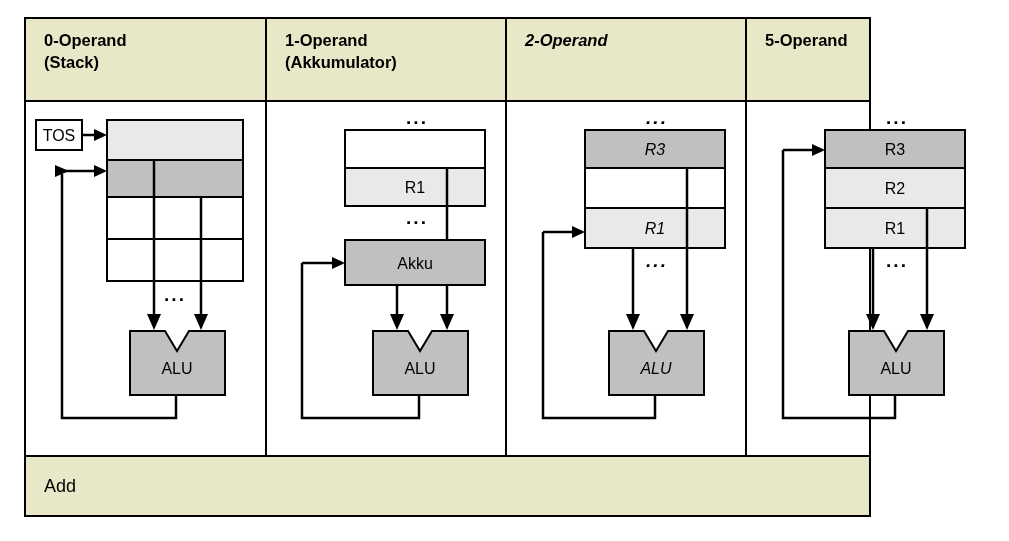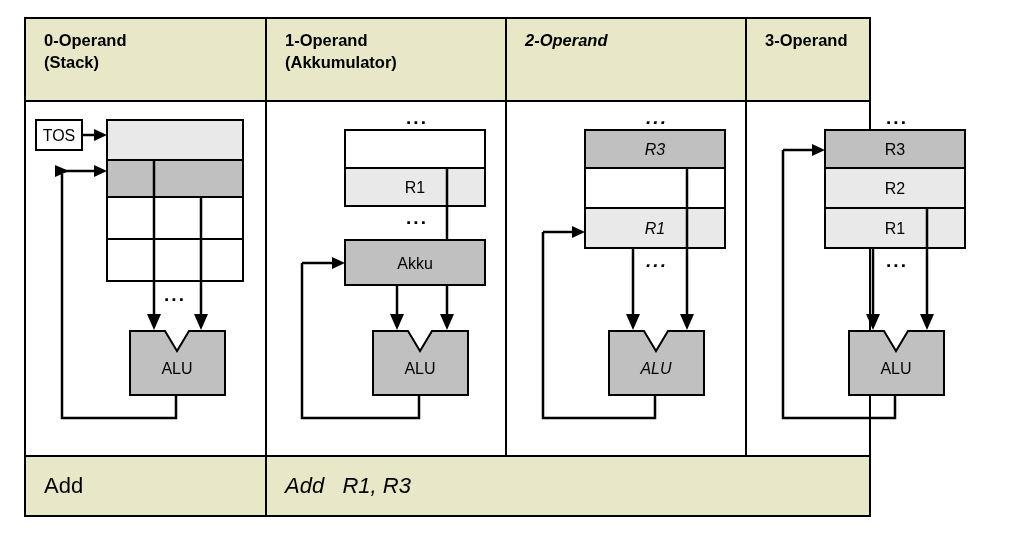--- a/index.html
+++ b/index.html
@@ -66,21 +66,21 @@
     font-weight: bold;
     color: #000000;
     line-height: 1.32;
     white-space: pre-line;
   }
   .instr-text {
     position: absolute;
     left: 18px;
     top: 50%;
     transform: translateY(-50%);
-    font-size: 22px;
+    font-size: 18px;
     color: #000000;
     white-space: pre;
   }
   .diagram-svg {
     display: block;
     position: absolute;
     left: 0;
     top: 0;
   }
   svg text {
@@ -101,21 +101,21 @@
 (Stack)</div>
       </div>
       <div class="cell col-1">
         <div class="header-text">1-Operand
 (Akkumulator)</div>
       </div>
       <div class="cell col-2">
         <div class="header-text">2-Operand</div>
       </div>
       <div class="cell col-3">
-        <div class="header-text">3-Operand</div>
+        <div class="header-text">5-Operand</div>
       </div>
     </div>
 
     <div class="row-diagrams">
 
       <div class="cell col-0">
         <svg class="diagram-svg" width="239" height="357" viewBox="0 0 239 357">
 
           <path d="M 150 293 L 150 316 L 36 316 L 36 72" fill="none" stroke="#000" stroke-width="2.5"></path>
           <polygon points="36,62 30,76 42,76" fill="#000" stroke="none" transform="rotate(90 36 69)"></polygon>
@@ -239,19 +239,16 @@
           <text x="149" y="272" font-size="16" text-anchor="middle">ALU</text>
         </svg>
       </div>
 
     </div>
 
     <div class="row-instructions">
       <div class="cell col-0">
         <div class="instr-text">Add</div>
       </div>
-      <div class="cell col-2">
-        <div class="instr-text">Add   R1, R3</div>
-      </div>
     </div>
 
   </div>
 </div>
 
 </body></html>

